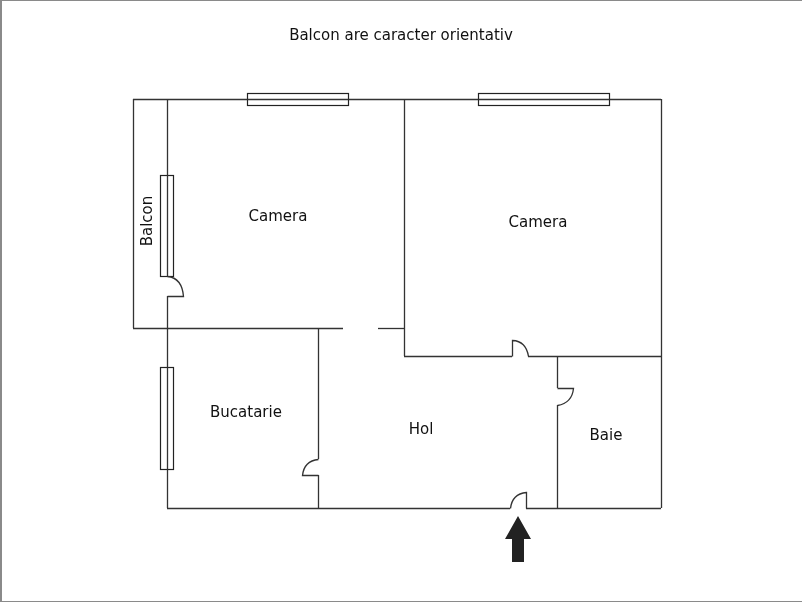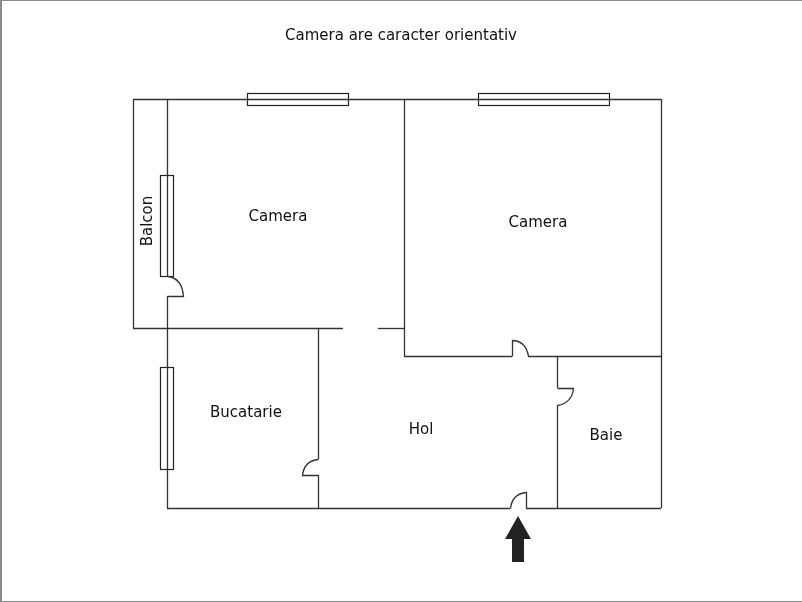--- a/index.html
+++ b/index.html
@@ -18,21 +18,21 @@
       font-family: "DejaVu Sans", sans-serif; font-size: 15px; fill: #111;
     }
     .wall { stroke: #333; stroke-width: 1.3; fill: none; }
     .win { stroke: #222; stroke-width: 1.2; fill: #fff; }
     .door { stroke: #333; stroke-width: 1.3; fill: none; }
   </style>
 </head>
 <body>
 
 <div class="frame"></div>
-<div class="title">Camera are caracter orientativ</div>
+<div class="title">Balcon are caracter orientativ</div>
 
 <svg width="802" height="602" viewBox="0 0 802 602">
 
   <g>
 
     <line class="wall" x1="133" y1="99.5" x2="661" y2="99.5"></line>
 
     <line class="wall" x1="133.5" y1="99" x2="133.5" y2="328"></line>
 
     <line class="wall" x1="133" y1="328.5" x2="343" y2="328.5"></line>

